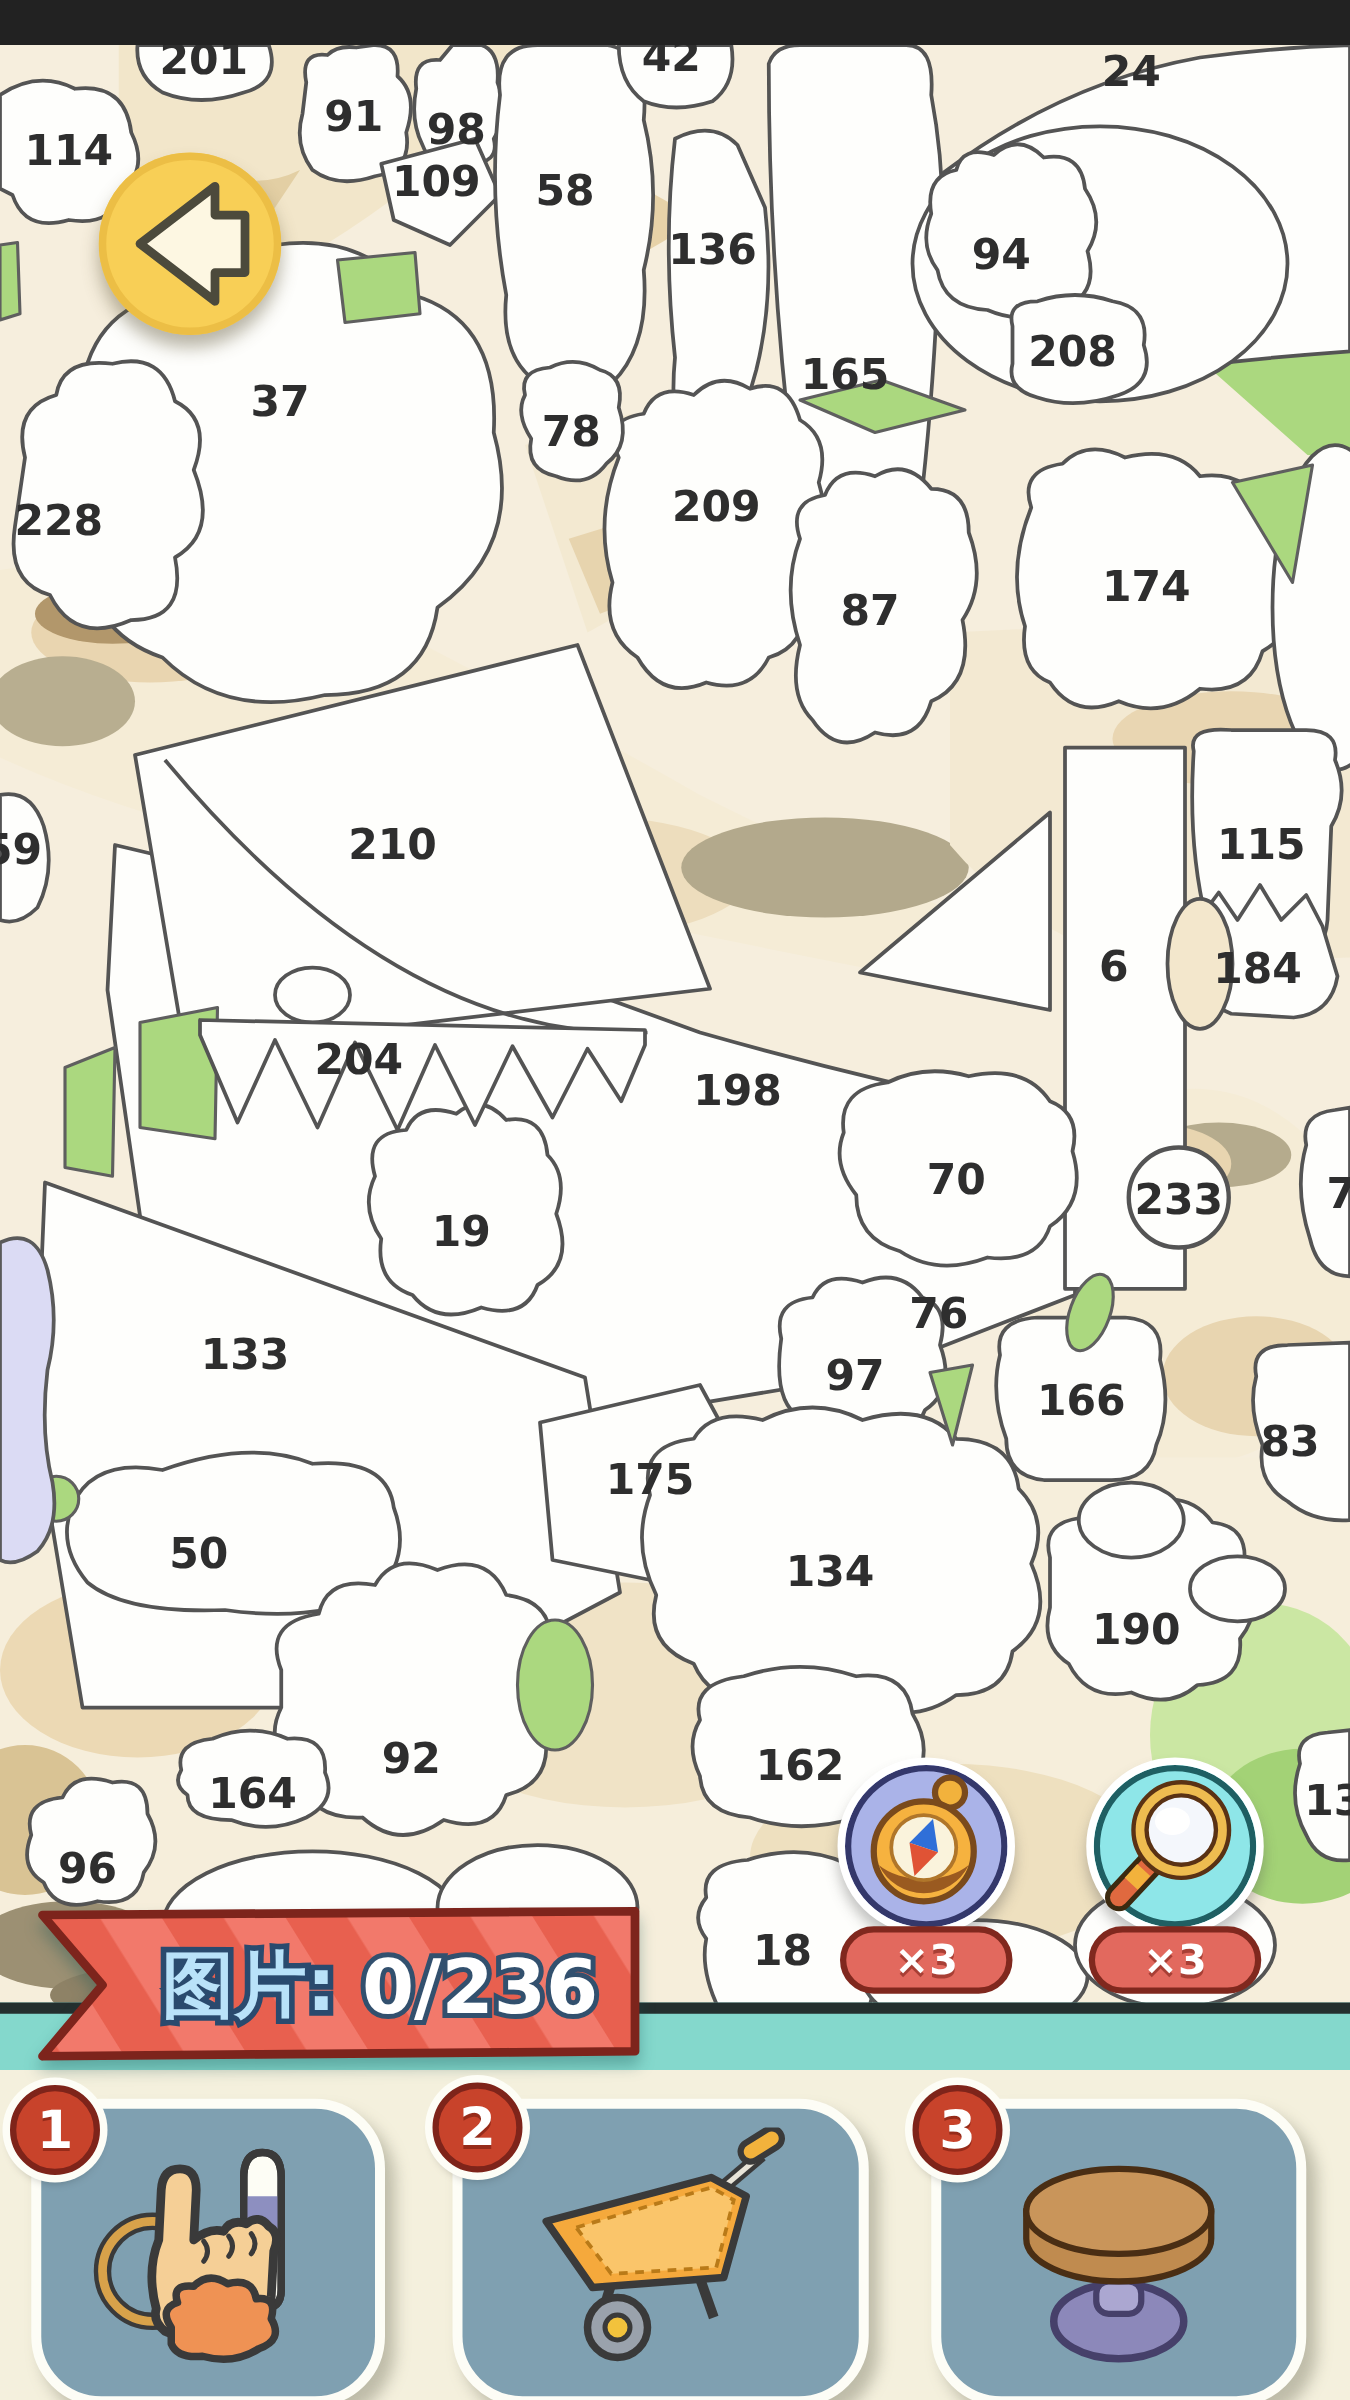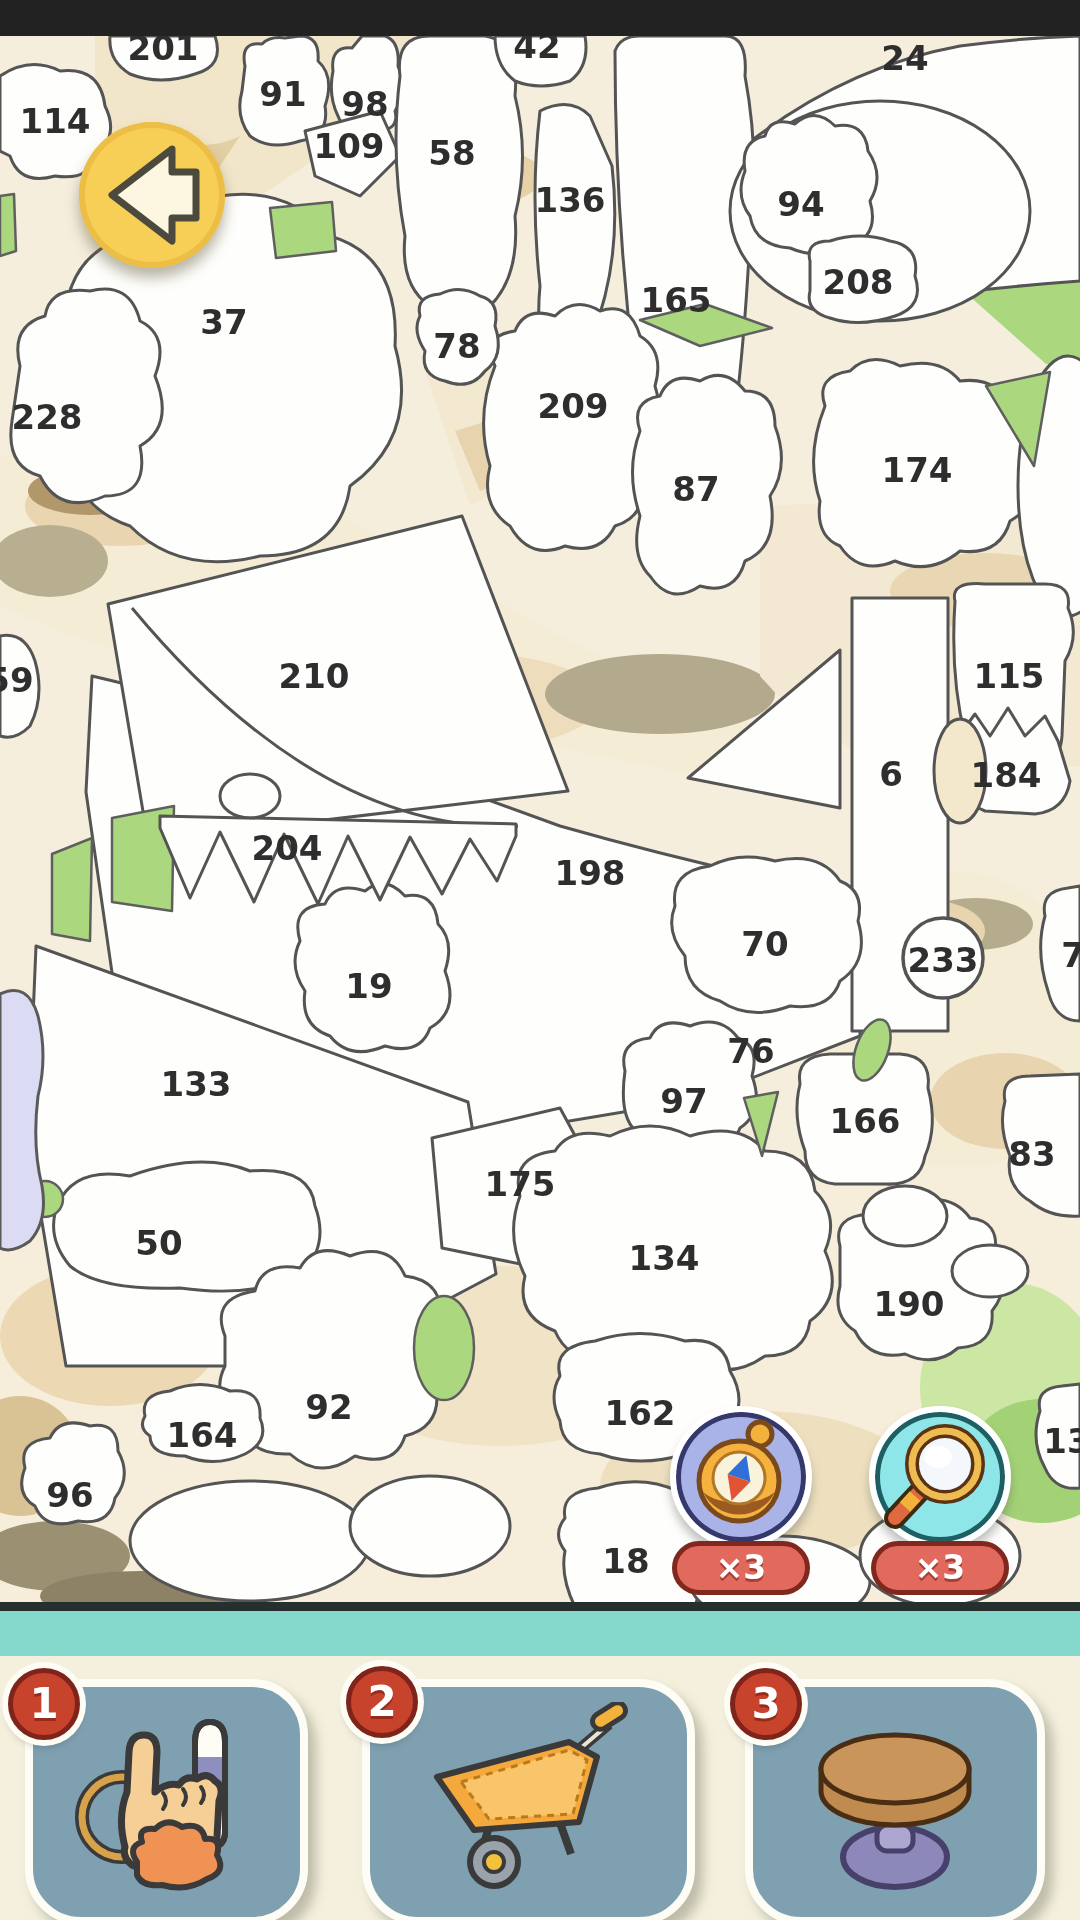--- a/index.html
+++ b/index.html
@@ -246,20 +246,33 @@
       <line x1="48" y1="76" x2="20" y2="106" stroke="#3c2a10" stroke-width="22" stroke-linecap="round"></line>
       <line x1="48" y1="76" x2="20" y2="106" stroke="#e0693f" stroke-width="14" stroke-linecap="round"></line>
       <line x1="40" y1="84" x2="30" y2="95" stroke="#f2b23c" stroke-width="14"></line>
       <circle cx="70" cy="52" r="33" fill="#f4f7fc" stroke="#5a3214" stroke-width="14"></circle>
       <circle cx="70" cy="52" r="33" fill="none" stroke="#eebc50" stroke-width="7"></circle>
       <ellipse cx="63" cy="45" rx="14" ry="11" fill="#ffffff"></ellipse>
     </svg>
   </div>
   <div class="count-badge" id="magnifier-count">×3</div>
 
+  <div class="banner">
+    <svg width="492" height="126" viewBox="0 0 492 126">
+      <defs>
+        <pattern id="bstripes" width="84" height="84" patternUnits="userSpaceOnUse" patternTransform="rotate(-32)">
+          <rect width="84" height="84" fill="#f2796b"></rect>
+          <rect width="42" height="84" fill="#e8604f"></rect>
+        </pattern>
+      </defs>
+      <path d="M10,8 L484,5 L484,117 L10,121 L58,64 Z" fill="url(#bstripes)" stroke="#7d241c" stroke-width="7" stroke-linejoin="round"></path>
+      <text x="175" y="84" text-anchor="middle" font-size="58" font-weight="bold" fill="#b9e2f9" stroke="#2a4a6e" stroke-width="9" paint-order="stroke" font-family="DejaVu Sans, sans-serif">图片:</text>
+      <text x="360" y="86" text-anchor="middle" font-size="60" font-weight="bold" fill="#ffffff" stroke="#32506e" stroke-width="8" paint-order="stroke" font-family="DejaVu Sans, sans-serif">0/236</text>
+    </svg>
+  </div>
 
   <div class="teal-strip"></div>
 
   <div class="bottom-panel"></div>
 
   <div class="item-card" id="card-1">
     <svg width="200" height="210" viewBox="0 0 200 210">
       <circle cx="55" cy="120" r="40" fill="none" stroke="#3a3a3a" stroke-width="14"></circle>
       <circle cx="55" cy="120" r="40" fill="none" stroke="#d8a24a" stroke-width="7"></circle>
       <path d="M128,45 Q128,25 143,25 Q158,25 158,45 L158,135 Q158,150 143,150 Q128,150 128,135 Z" fill="#fdfdf5" stroke="#3a3a3a" stroke-width="6"></path>

